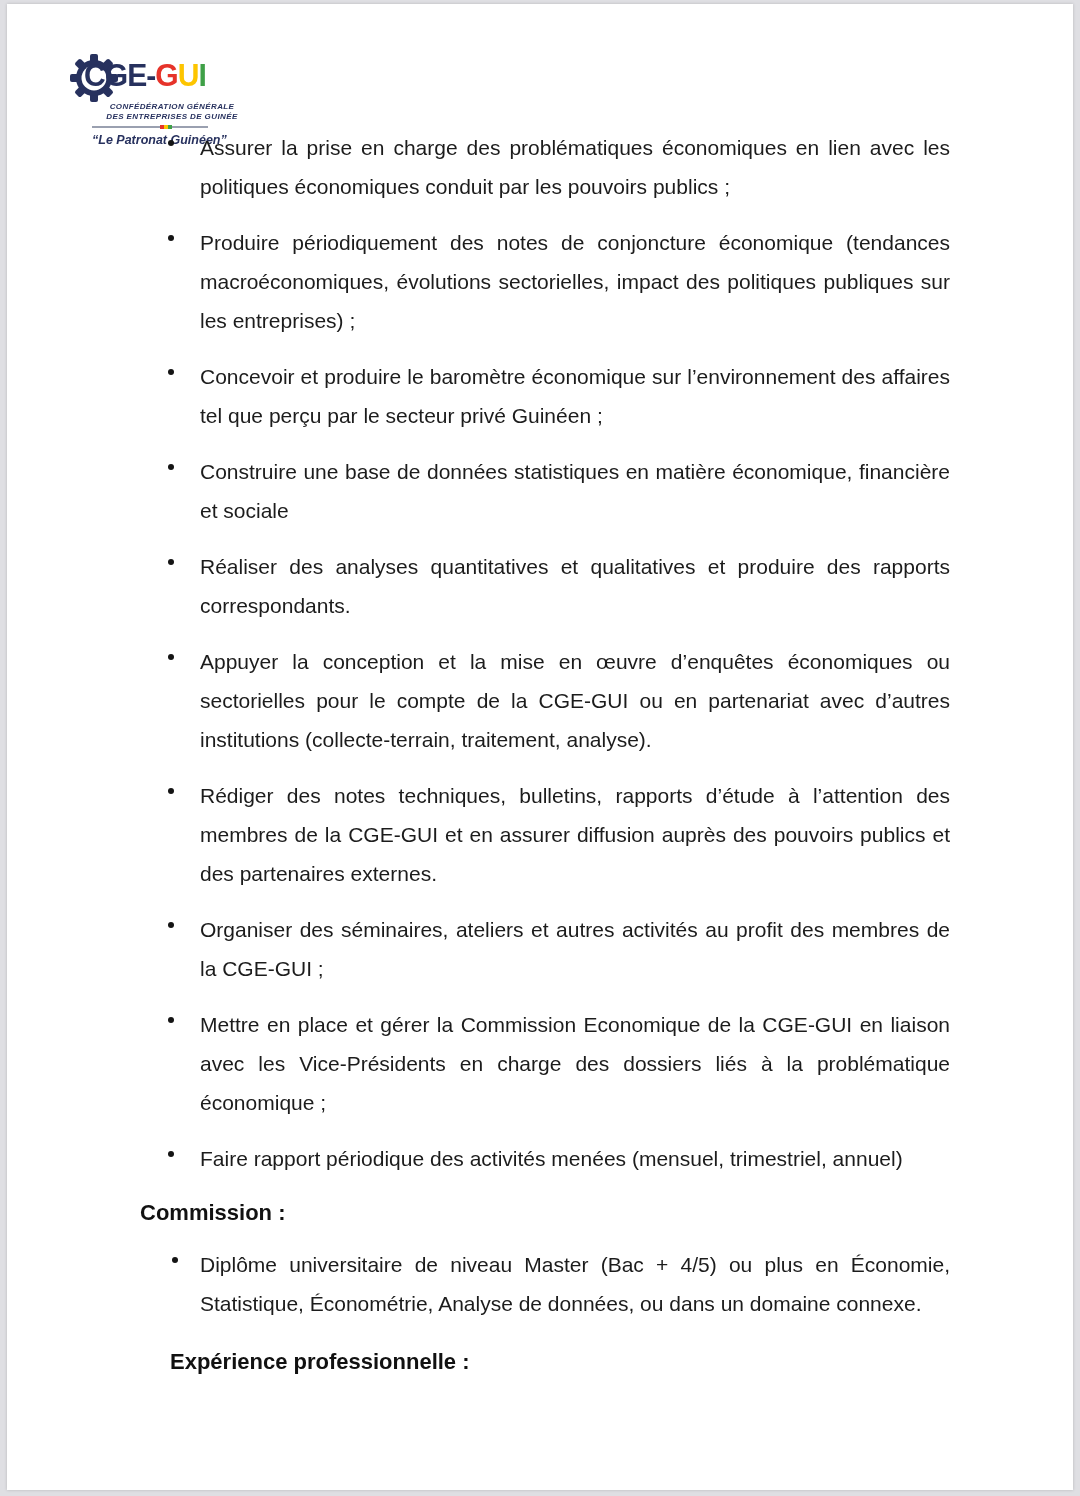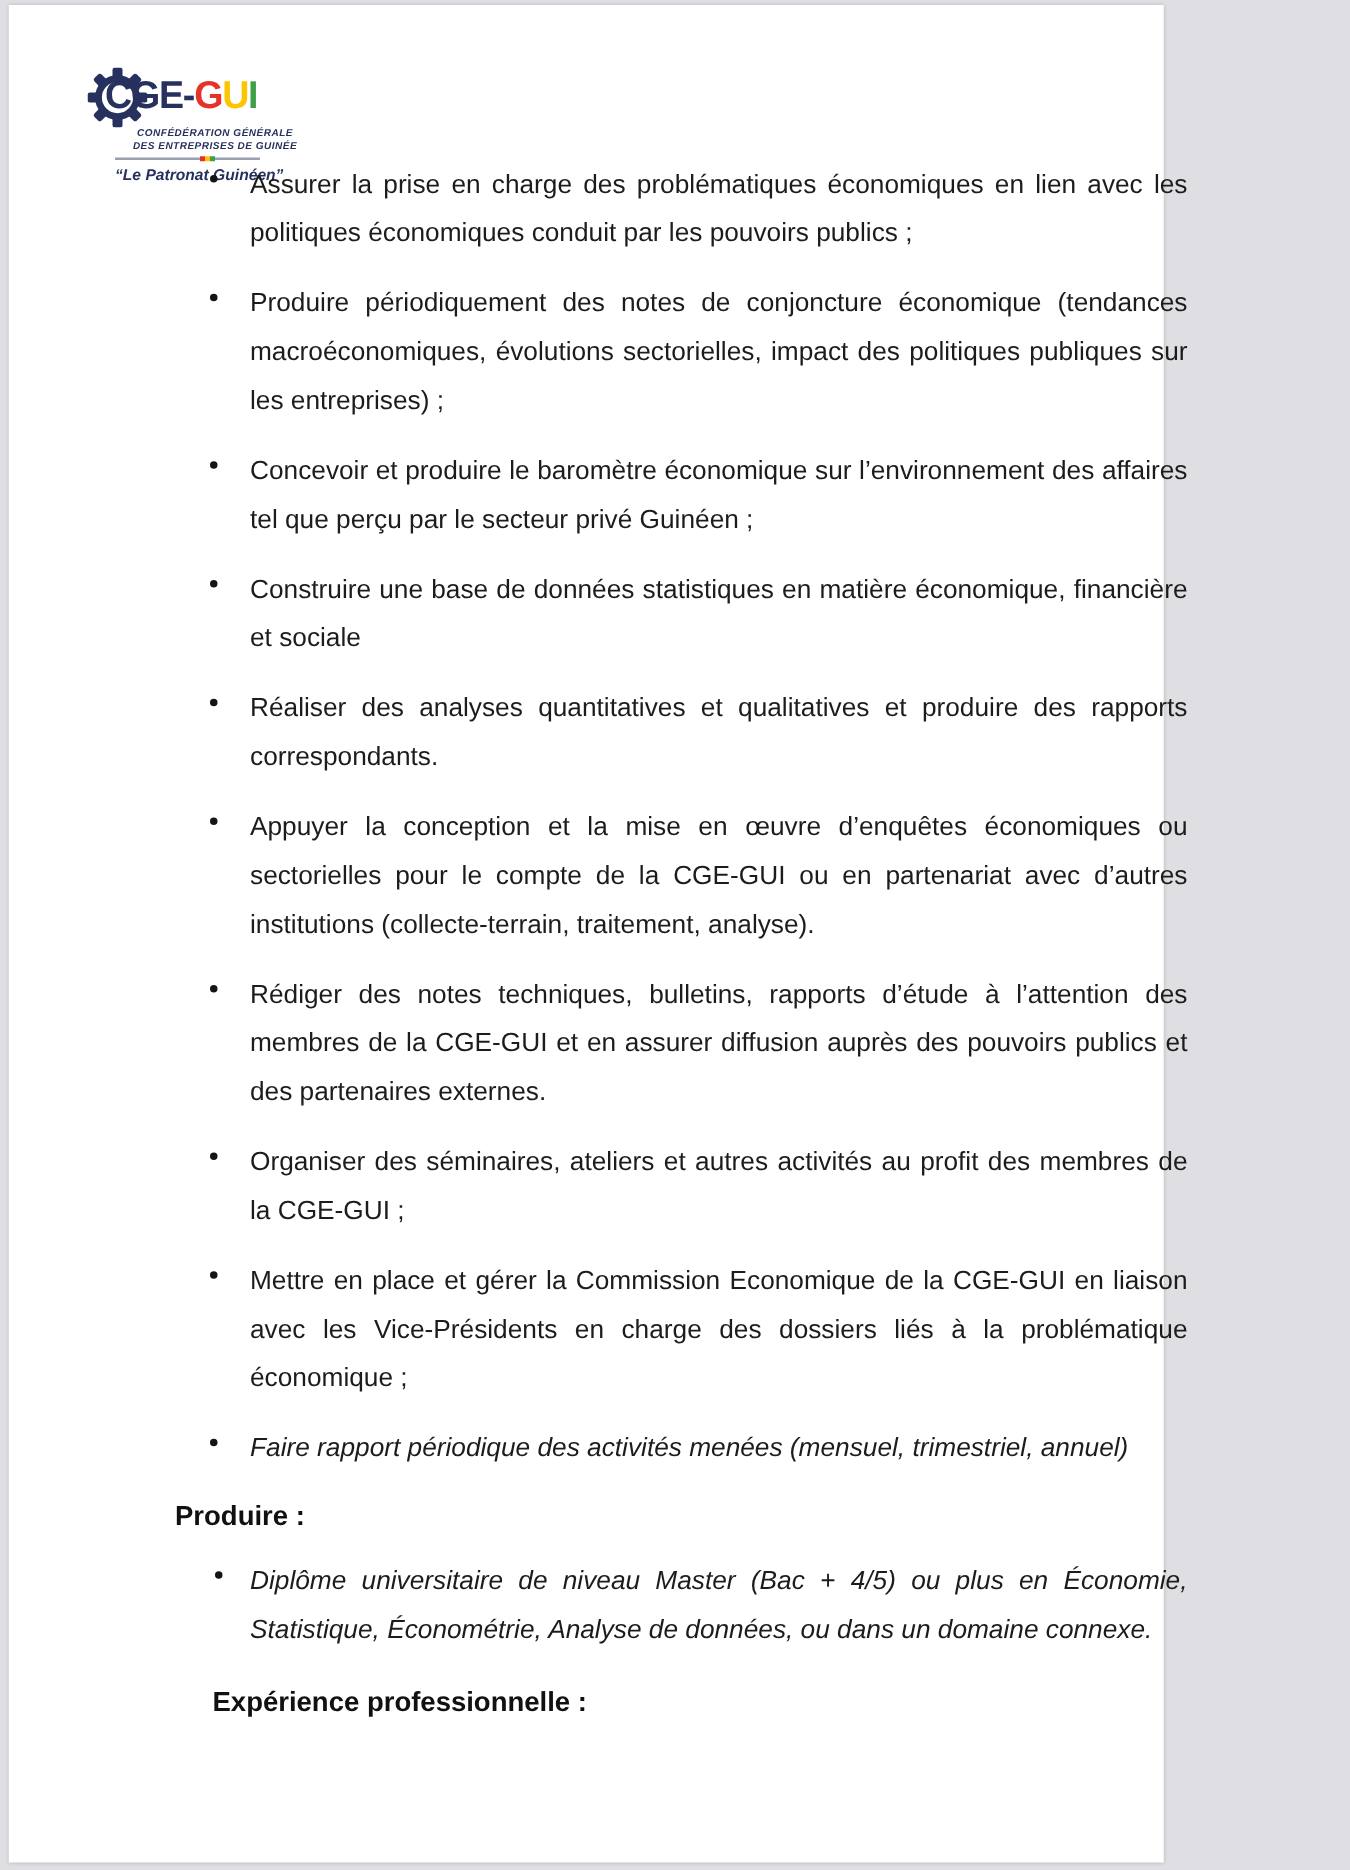--- a/index.html
+++ b/index.html
@@ -6,21 +6,21 @@
   body{
     width:1080px;height:1496px;
     background:#dfdfe3;
     font-family:"Liberation Sans", sans-serif;
     overflow:hidden;
     position:relative;
   }
   .page{
     position:absolute;
     left:7px;top:4px;
-    width:924px;height:1486px;
+    width:1066px;height:1486px;
     background:#ffffff;
     box-shadow:0 0 3px rgba(0,0,0,0.18);
   }
   
   .logo{position:absolute;left:63px;top:48px;width:170px;}
   .logo-top{position:relative;height:50px;}
   .gear{position:absolute;left:0;top:2px;width:48px;height:48px;}
   .wordmark{
     position:absolute;left:14px;top:6px;
     font-size:31px;font-weight:bold;letter-spacing:-1px;
@@ -53,21 +53,21 @@
   
   .content{position:absolute;left:133px;top:124px;width:810px;color:#1c1c1c;}
   ul.blist{list-style:none;margin:0;padding:0 0 0 60px;}
   ul.blist li{
     position:relative;
     font-size:21px;line-height:39px;
     text-align:justify;
     margin-bottom:17px;
     color:#1c1c1c;
   }
-  ul.blist li:last-child{margin-bottom:0;font-style:italic;}
+  ul.blist li:last-child{margin-bottom:0;}
   ul.blist li::before{
     content:"";
     position:absolute;left:-32px;top:12px;
     width:6px;height:6px;border-radius:50%;
     background:#141414;
   }
   h3.h{
     font-size:22px;line-height:29px;font-weight:bold;
     color:#111;margin:20px 0 18px 0;
   }
@@ -121,21 +121,21 @@
         <li>Concevoir et produire le baromètre économique sur l’environnement des affaires tel que perçu par le secteur privé Guinéen ;</li>
         <li>Construire une base de données statistiques en matière économique, financière et sociale</li>
         <li>Réaliser des analyses quantitatives et qualitatives et produire des rapports correspondants.</li>
         <li>Appuyer la conception et la mise en œuvre d’enquêtes économiques ou sectorielles pour le compte de la CGE-GUI ou en partenariat avec d’autres institutions (collecte-terrain, traitement, analyse).</li>
         <li>Rédiger des notes techniques, bulletins, rapports d’étude à l’attention des membres de la CGE-GUI et en assurer diffusion auprès des pouvoirs publics et des partenaires externes.</li>
         <li>Organiser des séminaires, ateliers et autres activités au profit des membres de la CGE-GUI ;</li>
         <li>Mettre en place et gérer la Commission Economique de la CGE-GUI en liaison avec les Vice-Présidents en charge des dossiers liés à la problématique économique ;</li>
         <li>Faire rapport périodique des activités menées (mensuel, trimestriel, annuel)</li>
       </ul>
 
-    <h3 class="h formation">Produire :</h3>
+    <h3 class="h formation">Commission :</h3>
     <ul class="blist sub">
         <li>Diplôme universitaire de niveau Master (Bac + 4/5) ou plus en Économie, Statistique, Économétrie, Analyse de données, ou dans un domaine connexe.</li>
       </ul>
 
     <h3 class="h exp">Expérience professionnelle :</h3>
   </div>
 
 </div>
 
 </body></html>

